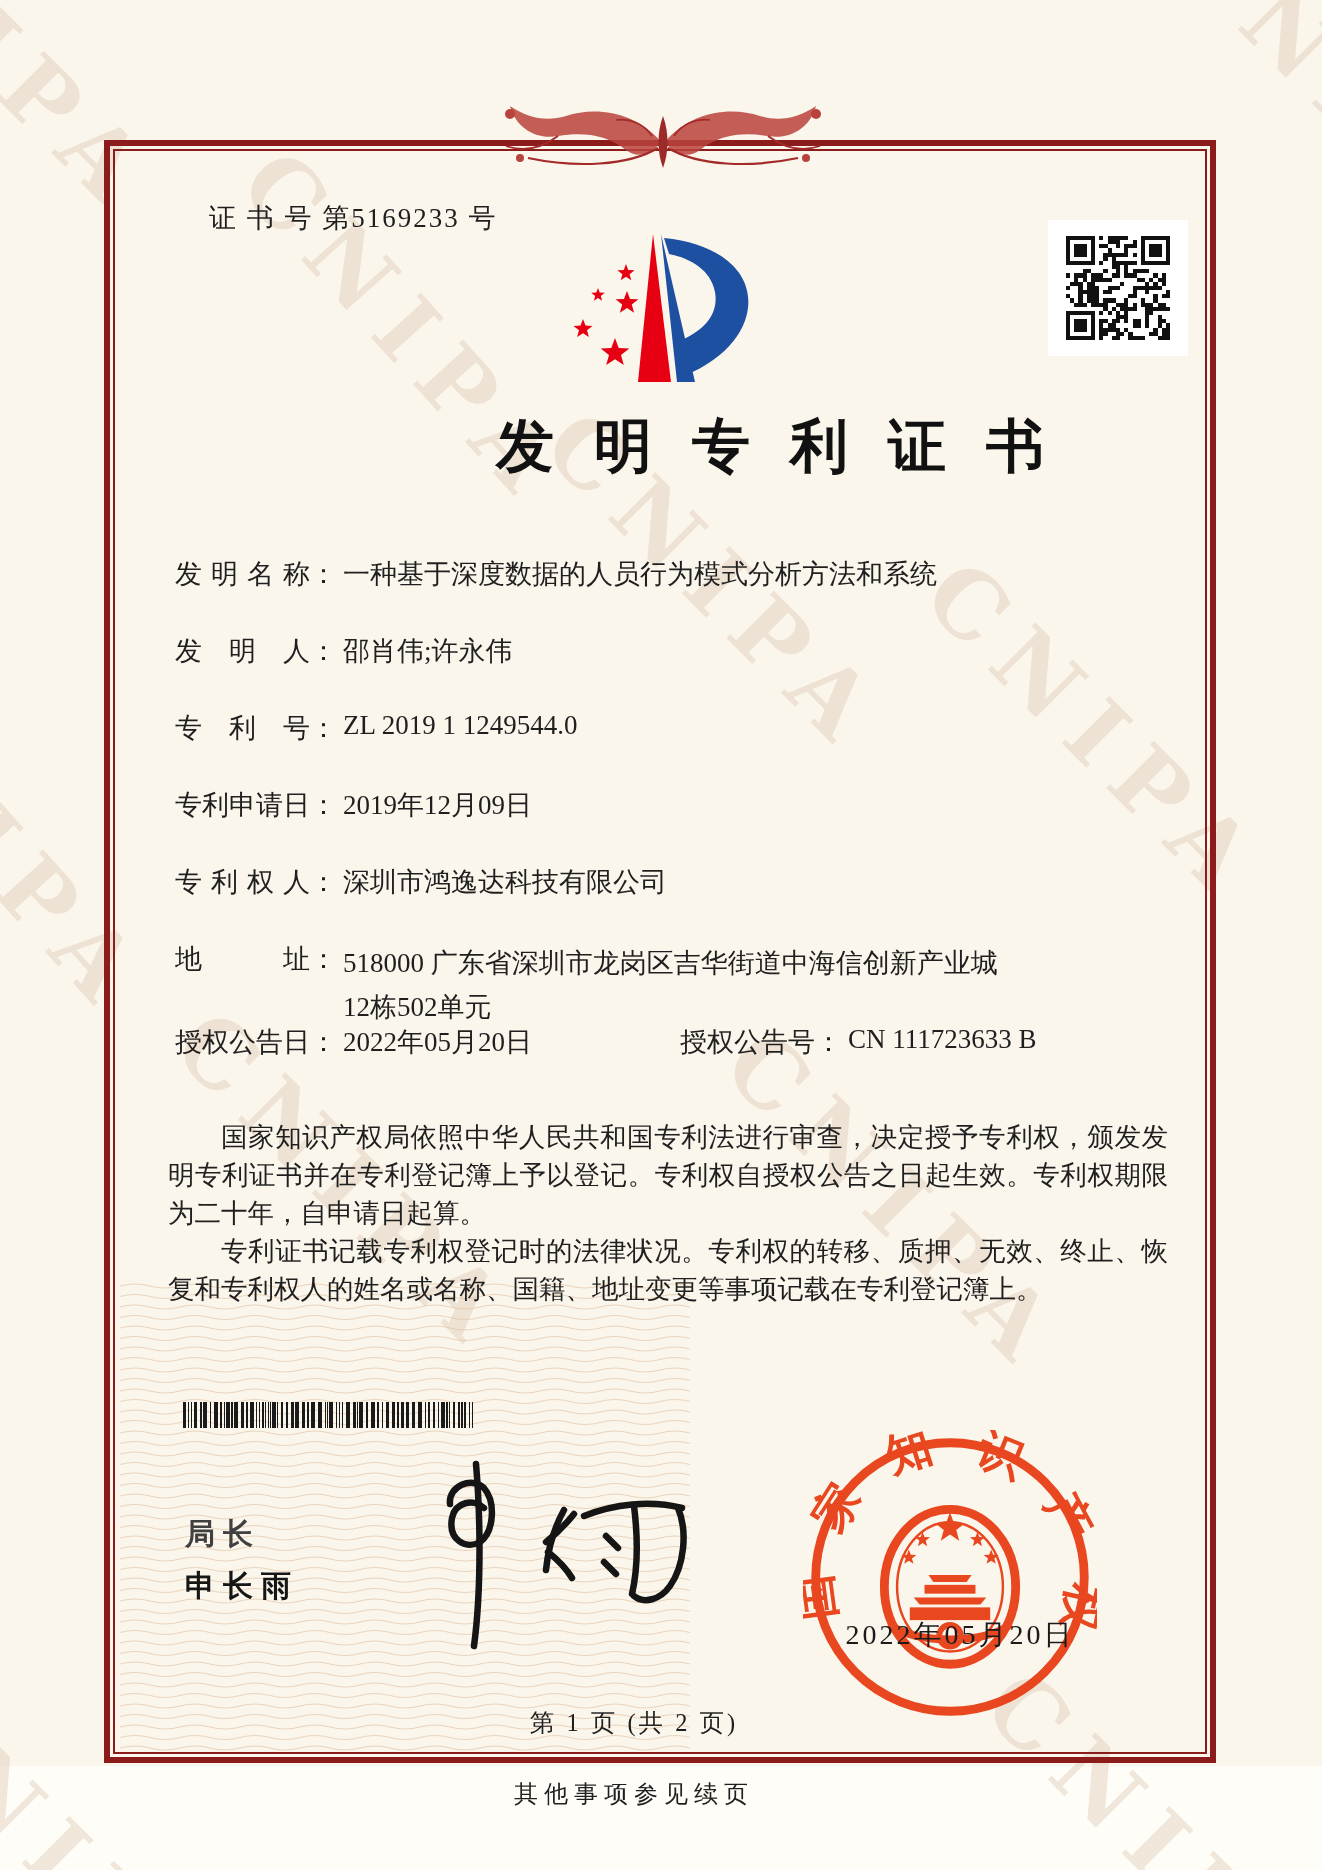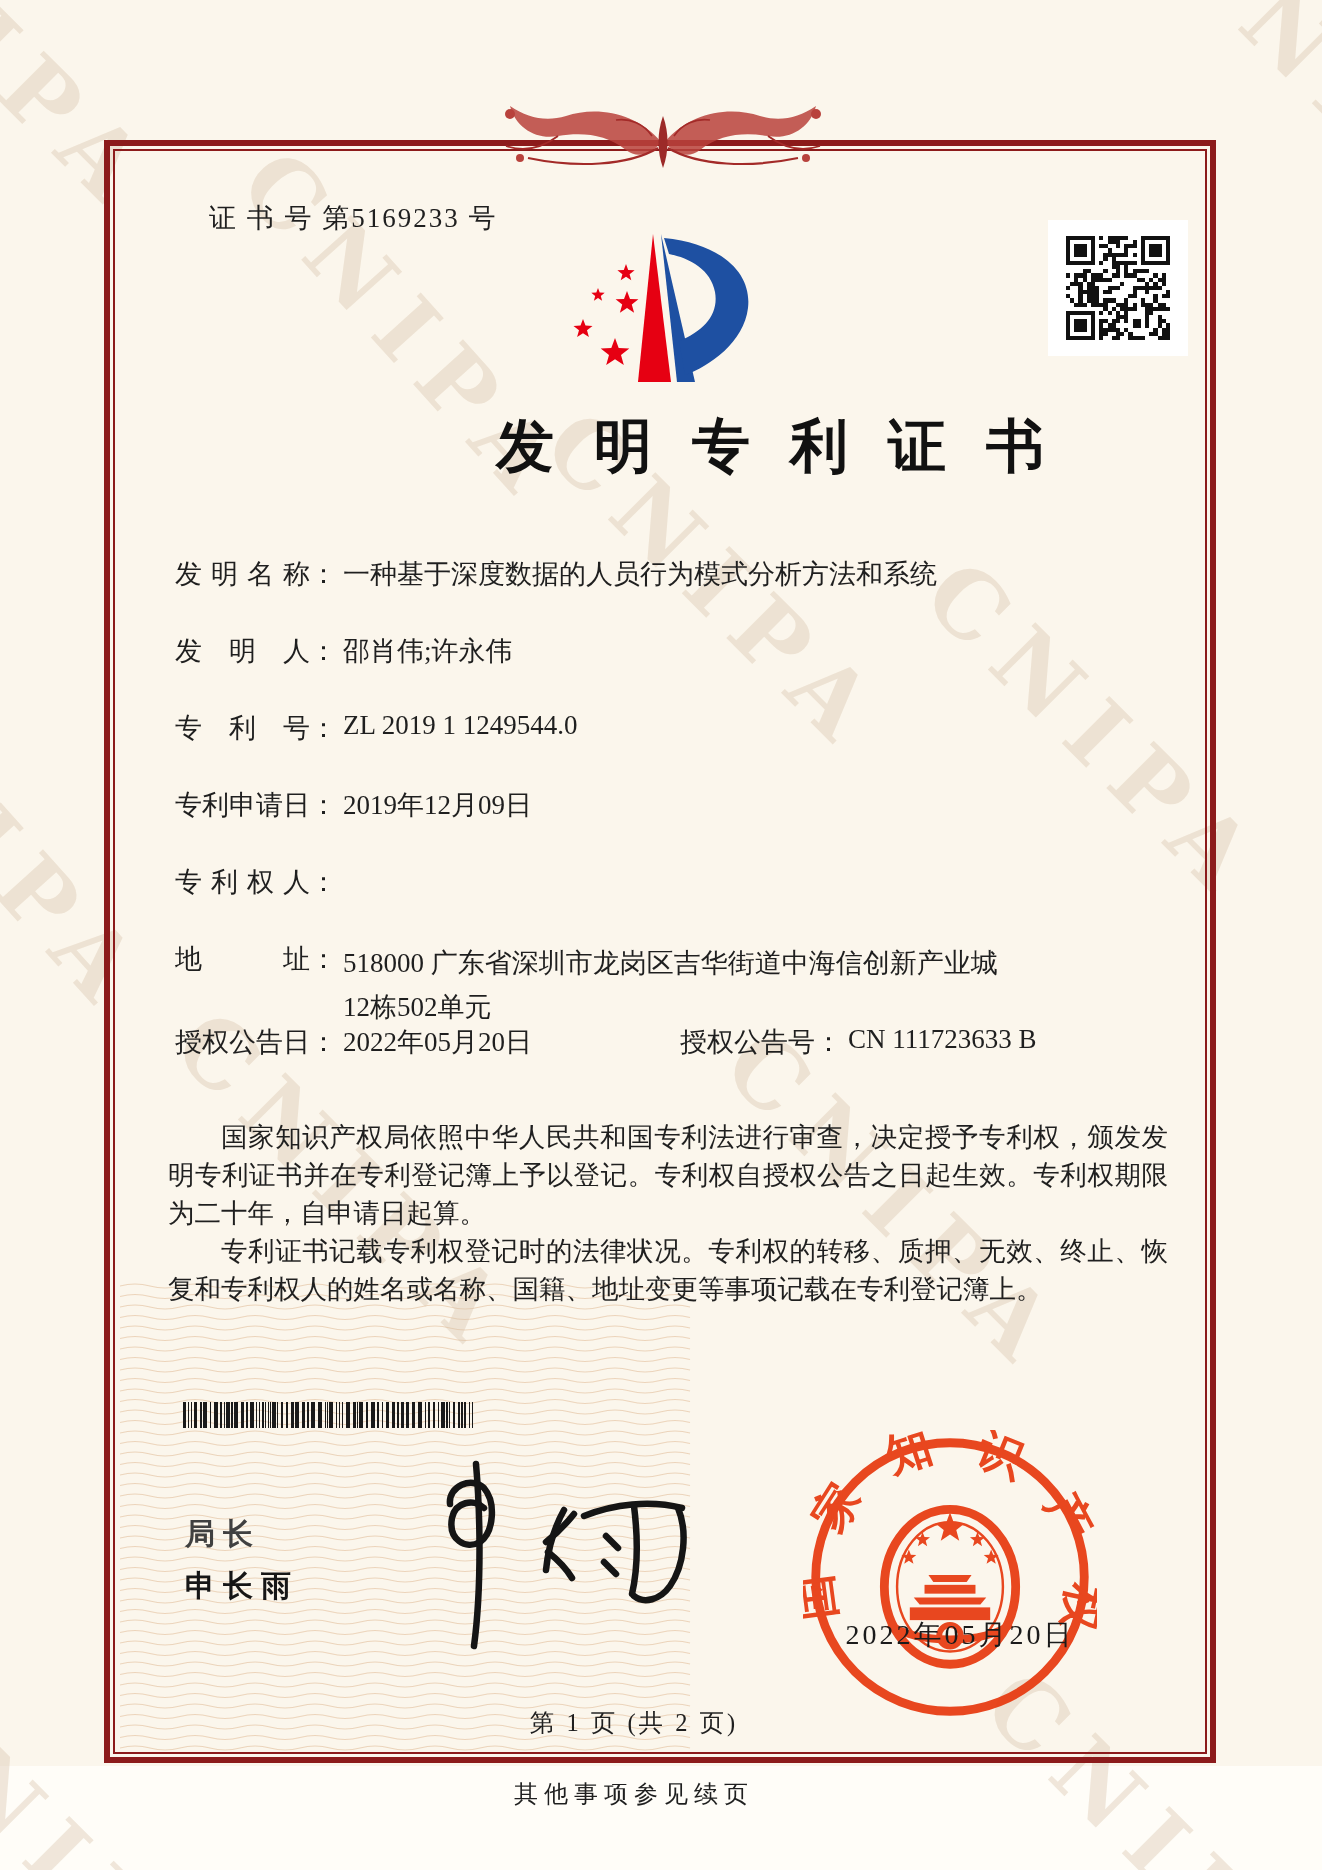--- a/index.html
+++ b/index.html
@@ -388,20 +388,21 @@
     <span class="f-value">ZL 2019 1 1249544.0</span>
   </div>
   <div class="f-row" style="top:787px">
     <span class="f-label">专利申请日</span>
       <span class="f-colon">：</span>
     <span class="f-value">2019年12月09日</span>
   </div>
   <div class="f-row" style="top:864px">
     <span class="f-label">专利权人</span>
       <span class="f-colon">：</span>
+    <span class="f-value">深圳市鸿逸达科技有限公司</span>
   </div>
   <div class="f-row" style="top:941px">
     <span class="f-label">地址</span>
       <span class="f-colon">：</span>
     <span class="f-value wrap">518000 广东省深圳市龙岗区吉华街道中海信创新产业城12栋502单元</span>
   </div>
 
   <div class="grant-item" style="left:175px;top:1024px">
     <span class="f-label">授权公告日</span>
       <span class="f-colon">：</span>

